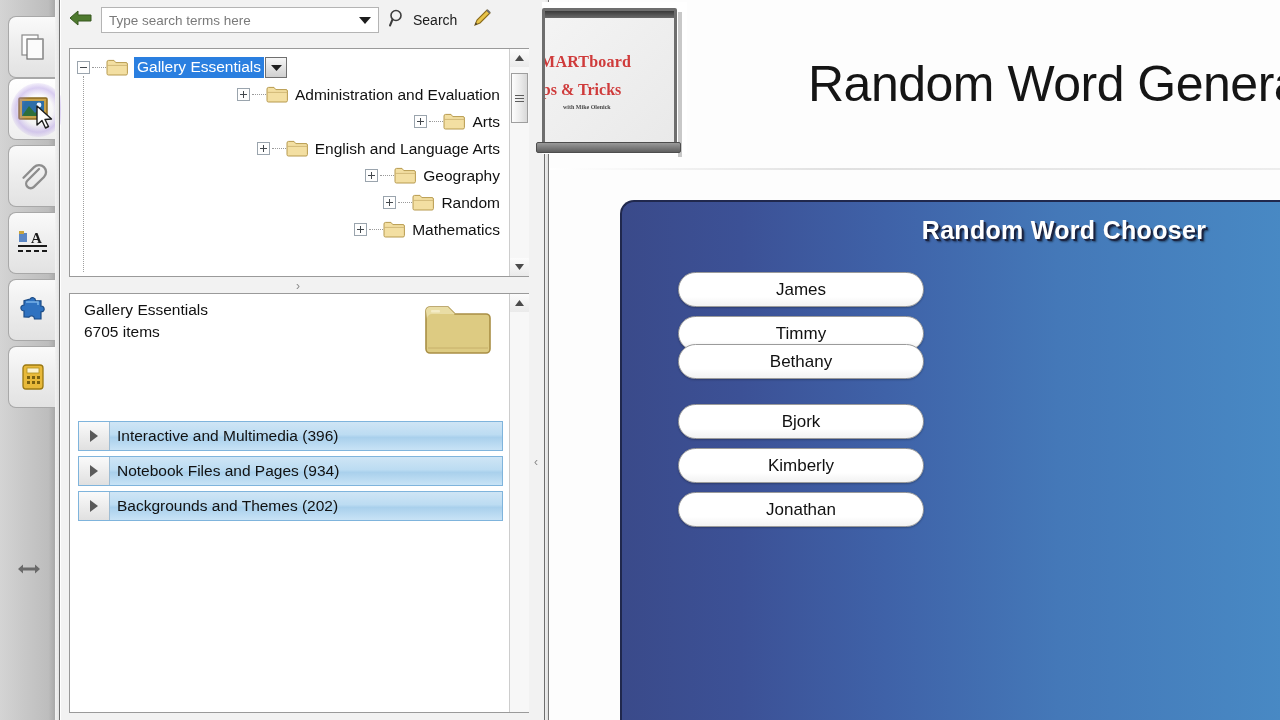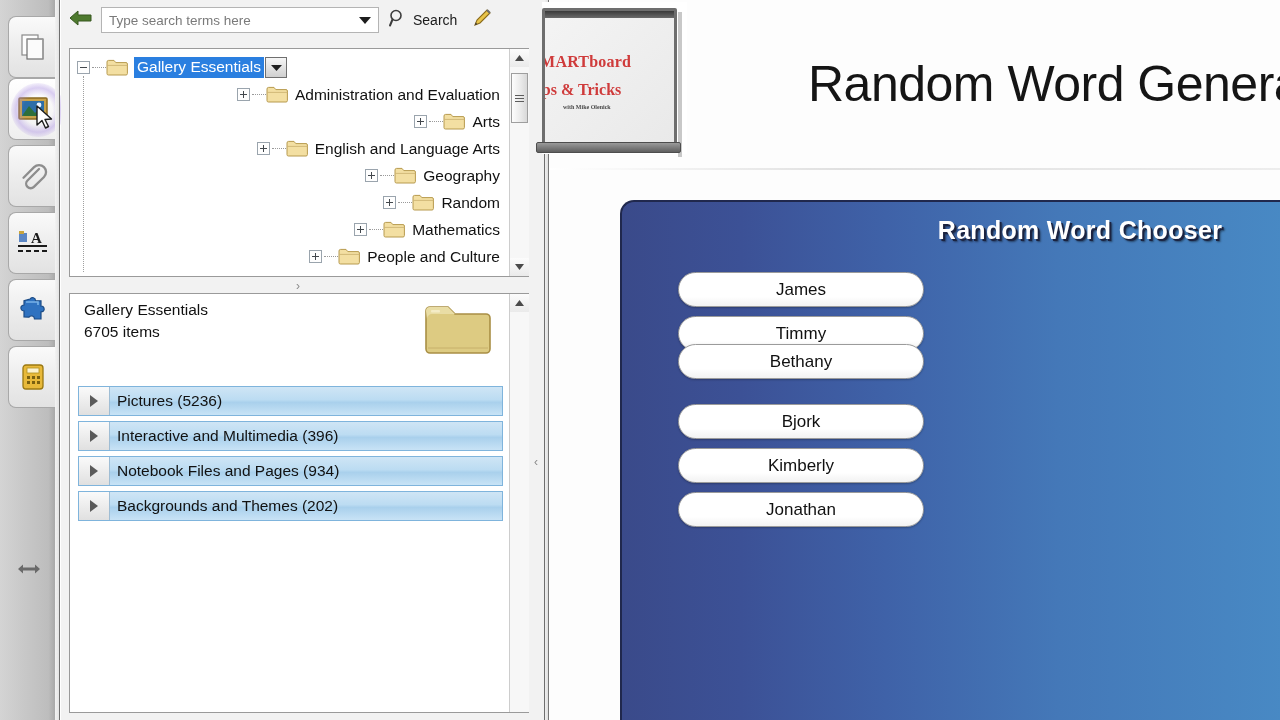--- a/index.html
+++ b/index.html
@@ -234,21 +234,21 @@
   }
 
   
   #chooser{
     position:absolute; left:70px; top:200px; width:662px; height:520px;
     background:linear-gradient(to right,#3a4a8a 0%,#3c5196 18%,#3f62a8 40%,#4478b8 66%,#4889c4 100%);
     border:2px solid #20284d; border-right:none; border-bottom:none;
     border-radius:14px 0 0 0;
   }
   #chooser-title{
-    position:absolute; left:268px; top:14px; width:380px; text-align:center;
+    position:absolute; left:252px; top:14px; width:380px; text-align:center;
     font-size:25px; font-weight:700; color:#ffffff;
     text-shadow:2px 2px 0 #1b2340, 3px 3px 2px rgba(0,0,0,.45);
     letter-spacing:.3px;
   }
   .word-button{
     position:absolute; left:56px; width:246px; height:35px;
     background:linear-gradient(to bottom,#ffffff 0%,#ffffff 72%,#f2f2f2 100%);
     border:1px solid #9b9b9b; border-radius:18px;
     display:flex; align-items:center; justify-content:center;
     font-size:17px; color:#101010;
@@ -477,31 +477,20 @@
         <span class="dots"></span>
         <span class="folder">
           <svg width="22" height="17" viewBox="0 0 22 17">
               <path d="M1 3 a1.6 1.6 0 0 1 1.6 -1.6 L8 1.4 L9.8 3.6 L20 3.6 a1.4 1.4 0 0 1 1.4 1.4 L21.4 14.6 a1.4 1.4 0 0 1 -1.4 1.4 L2.4 16 A1.4 1.4 0 0 1 1 14.6 Z" fill="#f3dfa2" stroke="#b79a4e" stroke-width="1"></path>
               <path d="M1 6.4 L21.4 6.4" stroke="#cdb373" stroke-width=".9"></path>
             </svg>
         </span>
         <span class="tree-label">Mathematics</span>
       </div>
 
-      <div class="tree-row child">
-        <span class="expander plus"></span>
-        <span class="dots"></span>
-        <span class="folder">
-          <svg width="22" height="17" viewBox="0 0 22 17">
-              <path d="M1 3 a1.6 1.6 0 0 1 1.6 -1.6 L8 1.4 L9.8 3.6 L20 3.6 a1.4 1.4 0 0 1 1.4 1.4 L21.4 14.6 a1.4 1.4 0 0 1 -1.4 1.4 L2.4 16 A1.4 1.4 0 0 1 1 14.6 Z" fill="#f3dfa2" stroke="#b79a4e" stroke-width="1"></path>
-              <path d="M1 6.4 L21.4 6.4" stroke="#cdb373" stroke-width=".9"></path>
-            </svg>
-        </span>
-        <span class="tree-label">People and Culture</span>
-      </div>
     </div>
 
     <div class="vscroll" style="right:0; height:227px;">
       <div class="sb-arrow">
         <svg width="9" height="6" viewBox="0 0 9 6">
             <path d="M4.5 0 L9 6 L0 6 Z" fill="#4a4a4a"></path>
           </svg>
       </div>
       <div class="sb-track" style="top:18px; height:191px;"></div>
       <div class="sb-thumb" style="top:24px; height:50px;">
@@ -529,28 +518,20 @@
         <svg width="72" height="58" viewBox="0 0 72 58">
           <path d="M4 10 a4 4 0 0 1 4 -4 L26 6 L33 13 L64 13 a4 4 0 0 1 4 4 L68 48
                    a4 4 0 0 1 -4 4 L8 52 A4 4 0 0 1 4 48 Z" fill="#ddcb82" stroke="#a98f45" stroke-width="1.6"></path>
           <path d="M4 10 a4 4 0 0 1 4 -4 L26 6 L33 13 L10 13 a5 5 0 0 0 -5 5 Z" fill="#e9dda5"></path>
           <rect x="9" y="9" width="9" height="2.4" rx="1" fill="#f4ecc6"></rect>
           <path d="M6 47 L66 47" stroke="#c7b06a" stroke-width="1"></path>
         </svg>
       </div>
     </div>
 
-    <div class="cat-row" style="top:92px;">
-      <span class="cat-handle">
-        <svg width="10" height="12" viewBox="0 0 10 12">
-            <path d="M1 0 L9 6 L1 12 Z" fill="#5a5a5a"></path>
-          </svg>
-      </span>
-      <span class="cat-label">Pictures (5236)</span>
-    </div>
 
     <div class="cat-row" style="top:127px;">
       <span class="cat-handle">
         <svg width="10" height="12" viewBox="0 0 10 12">
             <path d="M1 0 L9 6 L1 12 Z" fill="#5a5a5a"></path>
           </svg>
       </span>
       <span class="cat-label">Interactive and Multimedia (396)</span>
     </div>
 

